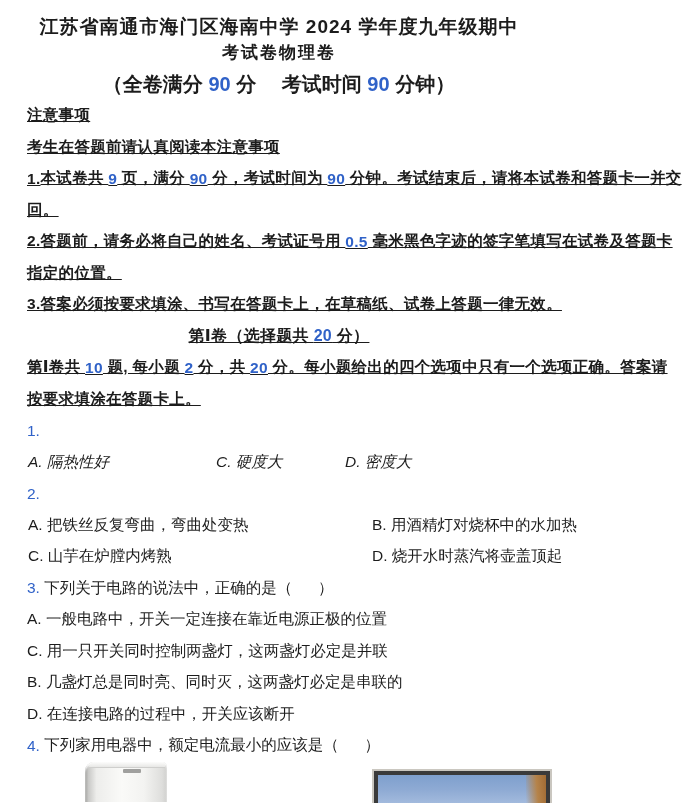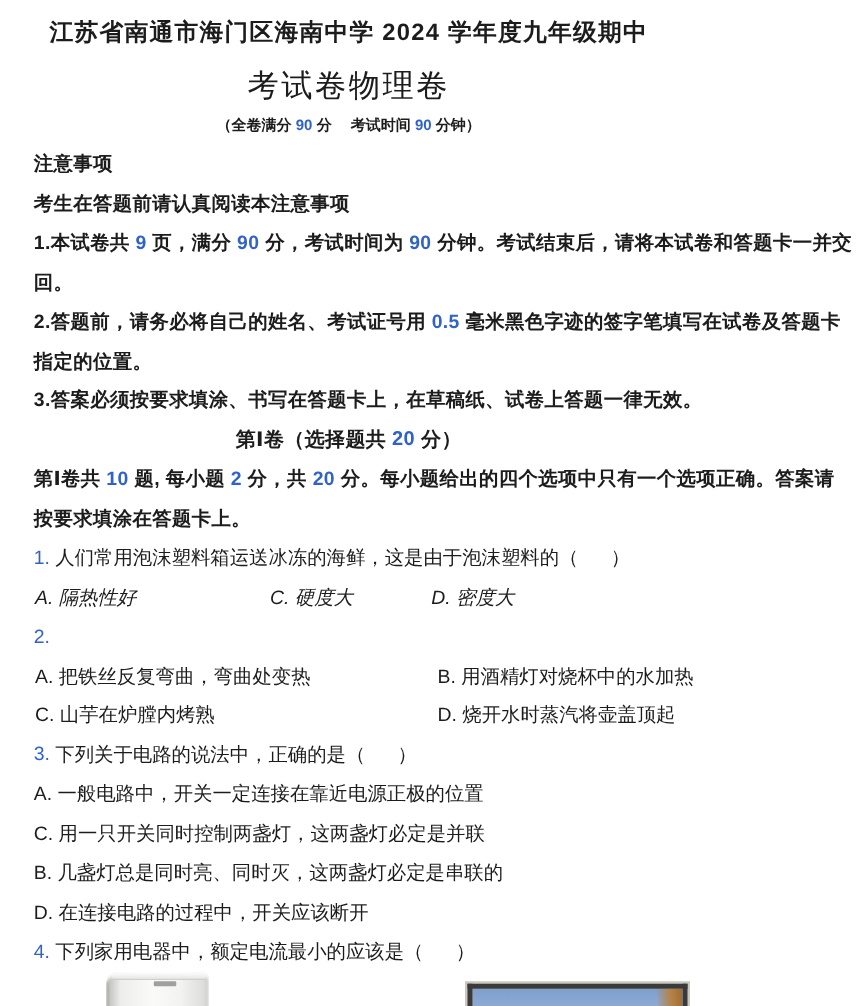--- a/index.html
+++ b/index.html
@@ -22,51 +22,51 @@
   }
   .num{color:var(--blue);}
   
   .hdr{text-align:center;}
   .hdr-title1{
     padding-top:13px;
     font-size:19px;font-weight:bold;line-height:28px;
     letter-spacing:1px;
   }
   .hdr-title2{
-    margin-top:16px;
-    font-size:25px;font-weight:normal;line-height:24px;
+    font-size:17px;font-weight:bold;line-height:24px;
     letter-spacing:2px;
   }
   .hdr-sub{
     margin-top:7px;
-    font-size:12px;font-weight:bold;line-height:24px;
+    font-size:20px;font-weight:bold;line-height:24px;
   }
   
   .doc{
     margin-top:4px;
   }
   .line{
     height:31.5px;
     display:flex;align-items:center;
     font-size:15.5px;
     white-space:pre;
   }
-  .line.bold{font-weight:bold;letter-spacing:0.3px;}
+  .line.bold{font-weight:bold;letter-spacing:0.3px;text-decoration:underline;}
   .line.center{justify-content:center;font-size:16px;align-items:center;}
   
   .opt4{
     display:grid;
     grid-template-columns:188px 129px 170px auto;
     padding-left:1px;
     font-style:italic;
   }
   .opt2{
     display:grid;
     grid-template-columns:322px auto;
     padding-left:1px;
+    gap:22px;
   }
   .opt-cell{white-space:pre;}
   
   .imgrow{
     position:relative;
     height:28px;
   }
   .fridge{
     position:absolute;left:58px;top:0;
     width:82px;height:40px;
@@ -122,21 +122,21 @@
     <div class="line bold"><span>1.</span><span>本试卷共 </span><span class="num">9</span><span> 页，满分 </span><span class="num">90</span><span> 分，考试时间为 </span><span class="num">90</span><span> 分钟。考试结束后，请将本试卷和答题卡一并交</span></div>
     <div class="line bold"><span>回。</span></div>
     <div class="line bold"><span>2.答题前，请务必将自己的姓名、考试证号用 </span><span class="num">0.5</span><span> 毫米黑色字迹的签字笔填写在试卷及答题卡</span></div>
     <div class="line bold"><span>指定的位置。</span></div>
     <div class="line bold"><span>3.答案必须按要求填涂、书写在答题卡上，在草稿纸、试卷上答题一律无效。</span></div>
 
     <div class="line bold center"><span>第Ⅰ卷（选择题共 </span><span class="num">20</span><span> 分）</span></div>
     <div class="line bold"><span>第Ⅰ卷共 </span><span class="num">10</span><span> 题, 每小题 </span><span class="num">2</span><span> 分，共 </span><span class="num">20</span><span> 分。每小题给出的四个选项中只有一个选项正确。答案请</span></div>
     <div class="line bold"><span>按要求填涂在答题卡上。</span></div>
 
-    <div class="line"><span class="num">1. </span><span>人们常用泡沫塑料箱运送冰冻的海鲜，这是由于泡沫塑料的（      ）</span></div>
+    <div class="line"><span class="num">1. </span></div>
     <div class="line opt4">
       <span class="opt-cell">A. 隔热性好</span>
       <span class="opt-cell">C. 硬度大</span>
       <span class="opt-cell">D. 密度大</span>
     </div>
 
     <div class="line"><span class="num">2. </span></div>
     <div class="line opt2">
       <span class="opt-cell">A. 把铁丝反复弯曲，弯曲处变热</span>
       <span class="opt-cell">B. 用酒精灯对烧杯中的水加热</span>

